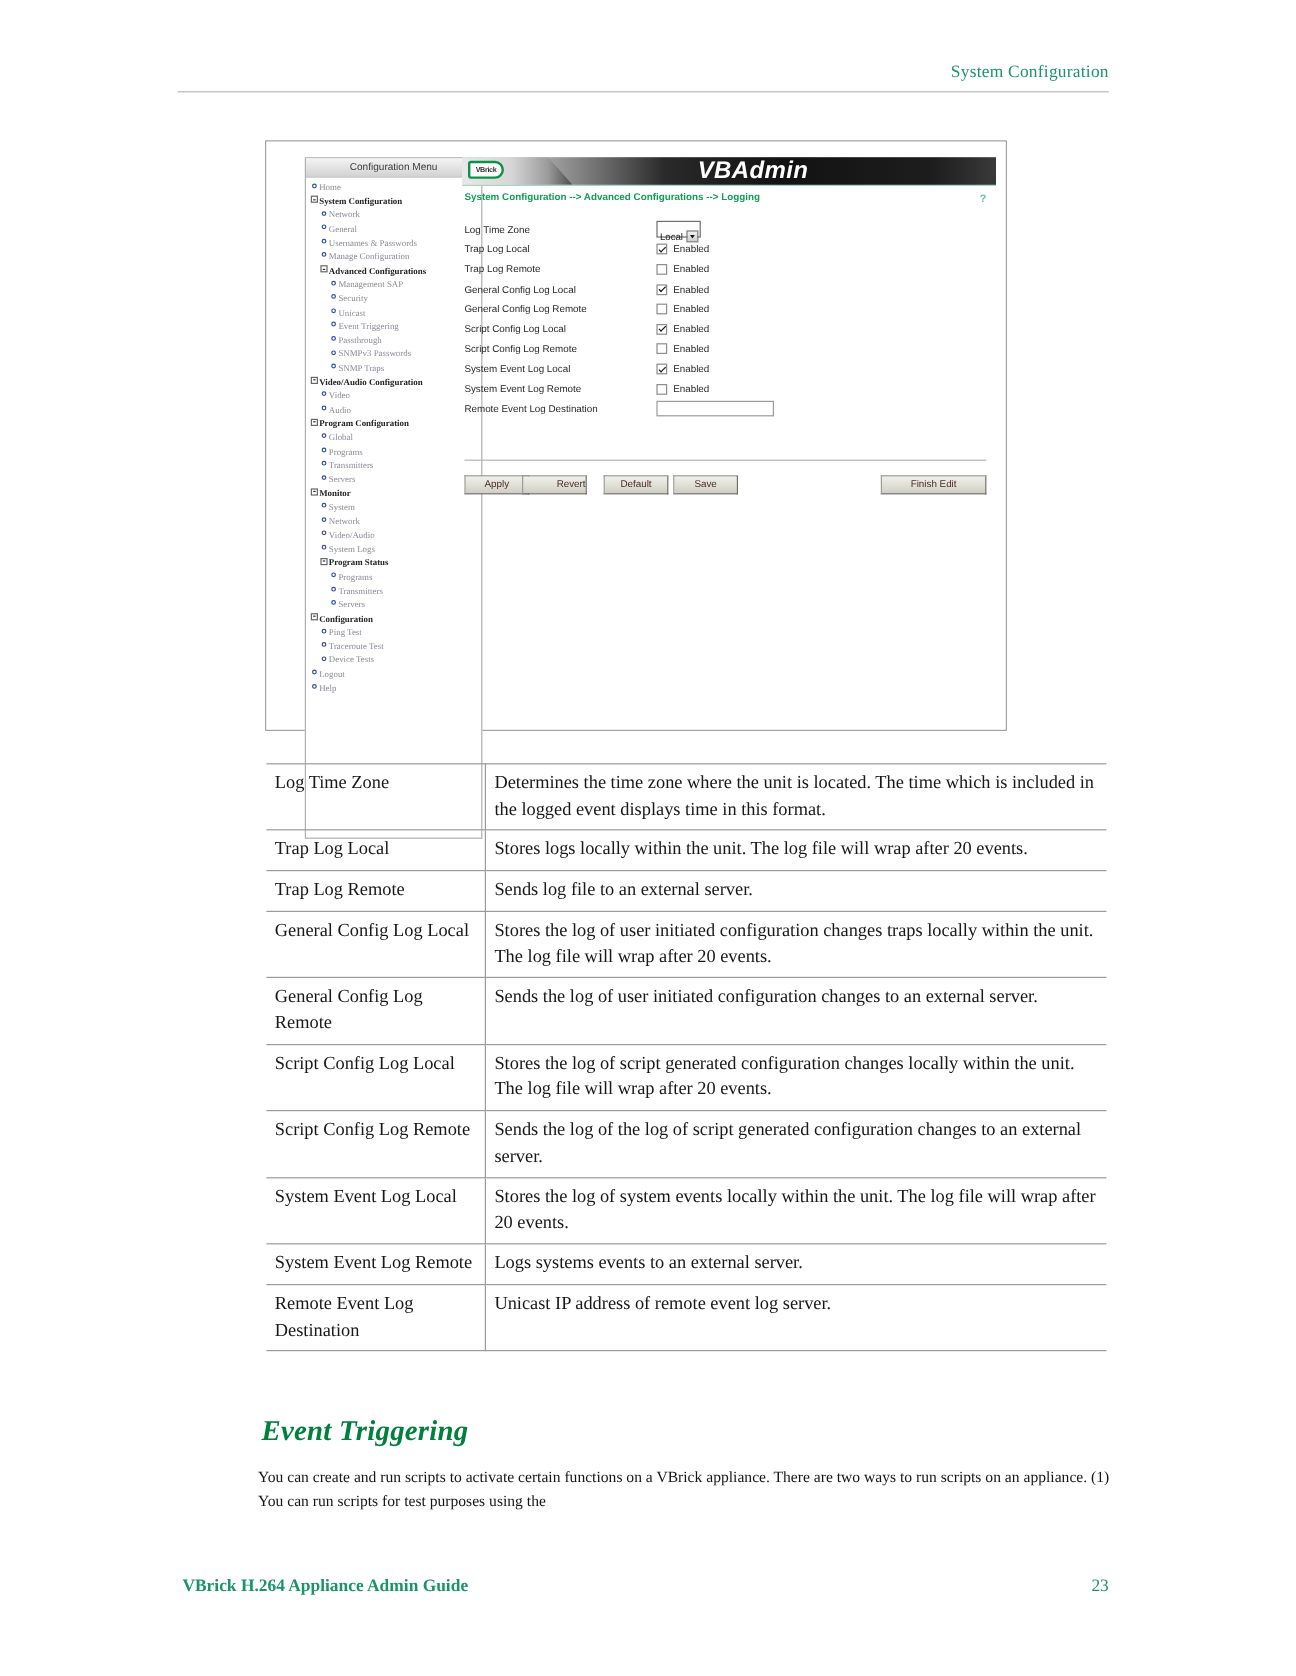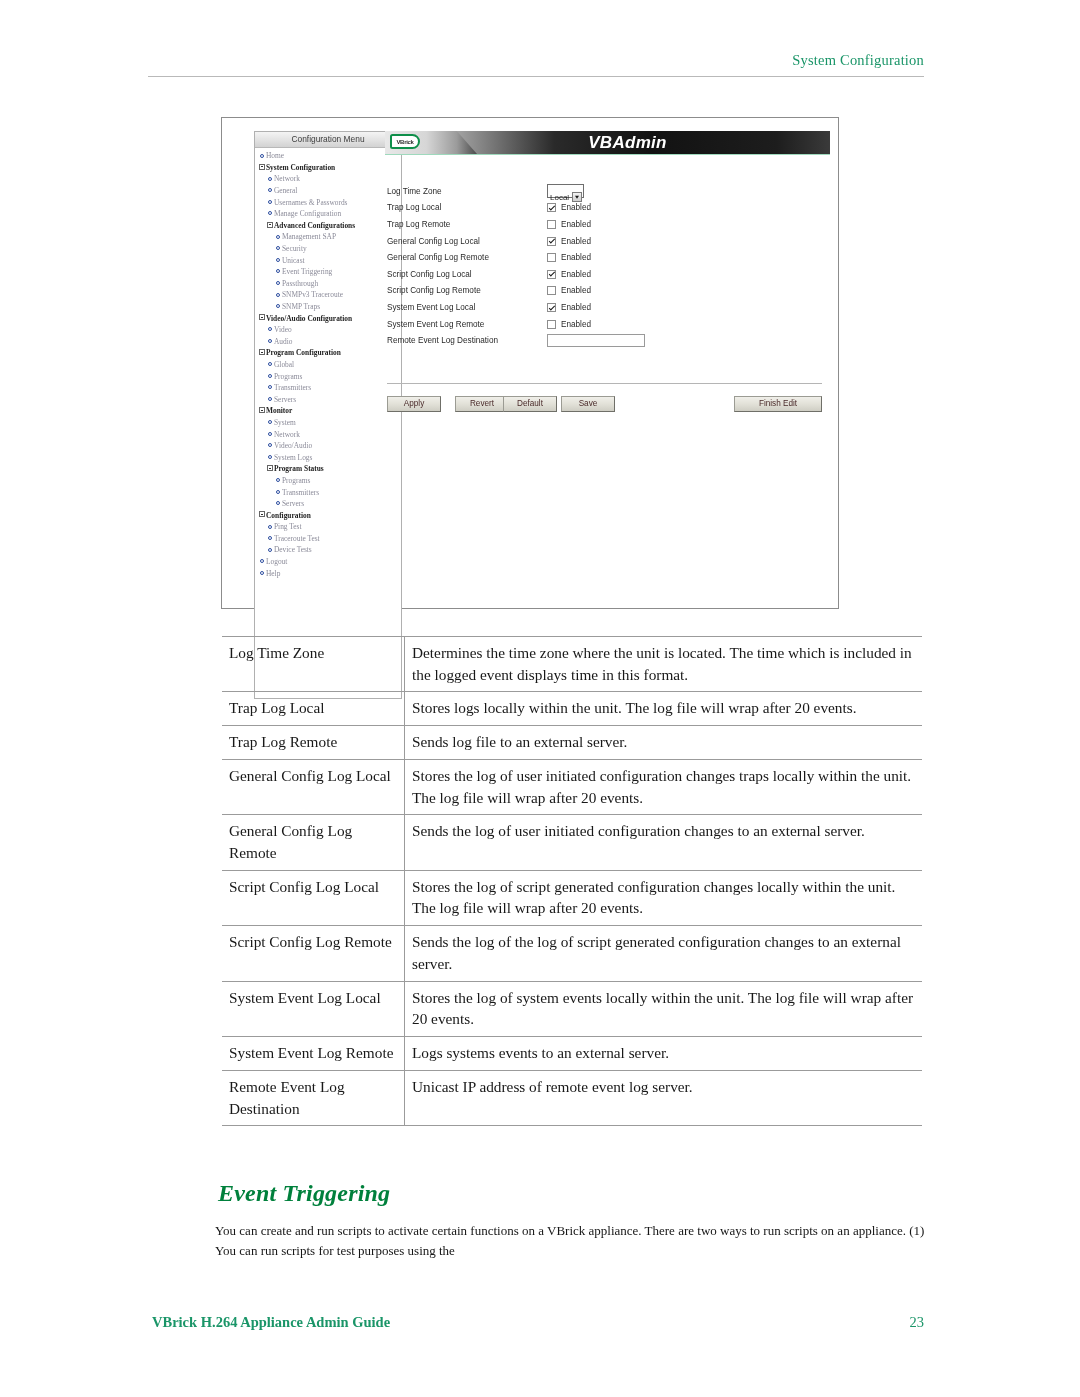--- a/index.html
+++ b/index.html
@@ -169,21 +169,21 @@
   }
   .vb-title {
     position: absolute;
     left: 0; right: 0; top: 0;
     height: 23px;
     line-height: 23px;
     text-align: center;
     font-family: "Liberation Sans", sans-serif;
     font-style: italic;
     font-weight: bold;
-    font-size: 17px;
+    font-size: 20px;
     color: #ffffff;
     letter-spacing: 0.3px;
     z-index: 2;
     padding-left: 40px;
   }
   .vb-underline {
     height: 1px;
     background: #9fd9bd;
   }
 
@@ -320,21 +320,21 @@
     font-family: "Liberation Sans", sans-serif;
     font-size: 8.2px;
     color: #4a2a2a;
     background: linear-gradient(to bottom,#f0efe9 0%, #e2e1d8 50%, #cfcec4 100%);
     border: 1px solid #9b9b93;
     border-right-color: #6f6f68;
     border-bottom-color: #6f6f68;
     box-sizing: border-box;
   }
   .btn.apply   { left: 0px;   width: 54px; }
-  .btn.revert  { left: 68px;  width: 54px; }
+  .btn.revert  { left: 48px;  width: 54px; text-align: right; }
   .btn.default { left: 116px; width: 54px; }
   .btn.save    { left: 174px; width: 54px; }
   .btn.finish  { right: 0px;  width: 88px; }
 
   
   .deftable {
     position: absolute;
     left: 222px;
     top: 636px;
     width: 700px;
@@ -456,21 +456,21 @@
           <li class="cfg-item lvl2">
             <span class="marker"><span class="dot"></span></span>
             <span>Event Triggering</span>
           </li>
           <li class="cfg-item lvl2">
             <span class="marker"><span class="dot"></span></span>
             <span>Passthrough</span>
           </li>
           <li class="cfg-item lvl2">
             <span class="marker"><span class="dot"></span></span>
-            <span>SNMPv3 Traceroute</span>
+            <span>SNMPv3 Passwords</span>
           </li>
           <li class="cfg-item lvl2">
             <span class="marker"><span class="dot"></span></span>
             <span>SNMP Traps</span>
           </li>
           <li class="cfg-item lvl0 bold">
             <span class="marker"><span class="boxminus"></span></span>
             <span>Video/Audio Configuration</span>
           </li>
           <li class="cfg-item lvl1">
@@ -565,20 +565,24 @@
     </div>
 
     <div class="panel">
 
       <div class="vb-bar">
         <div class="vb-logo">VBrick</div>
         <div class="vb-title">VBAdmin</div>
       </div>
       <div class="vb-underline"></div>
 
+      <div class="crumb-row">
+        <div class="crumb">System Configuration --&gt; Advanced Configurations --&gt; Logging</div>
+        <div class="help-q">?</div>
+      </div>
 
       <div class="form-area" id="form-area">
           <div class="form-row">
             <div class="form-label">Log Time Zone</div>
             <div class="form-ctl">
               <div class="select-box">
                 <span>Local</span>
                 <span class="arrow"></span>
               </div>
             </div>

